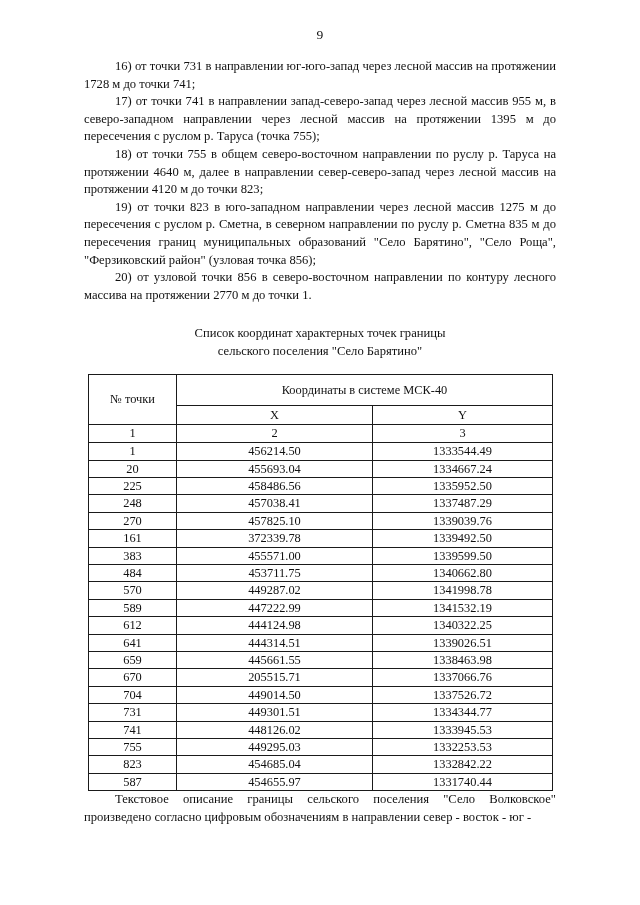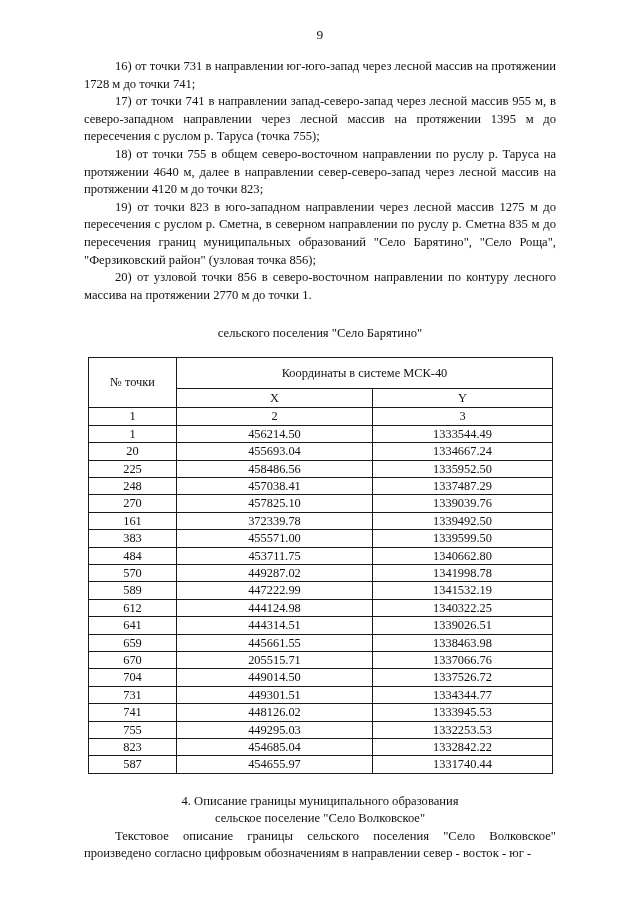--- a/index.html
+++ b/index.html
@@ -111,20 +111,21 @@
 
   <div class="content">
 
     <p class="body-par">16) от точки 731 в направлении юг-юго-запад через лесной массив на протяжении 1728 м до точки 741;</p>
     <p class="body-par">17) от точки 741 в направлении запад-северо-запад через лесной массив 955 м, в северо-западном направлении через лесной массив на протяжении 1395 м до пересечения с руслом р. Таруса (точка 755);</p>
     <p class="body-par">18) от точки 755 в общем северо-восточном направлении по руслу р. Таруса на протяжении 4640 м, далее в направлении север-северо-запад через лесной массив на протяжении 4120 м до точки 823;</p>
     <p class="body-par">19) от точки 823 в юго-западном направлении через лесной массив 1275 м до пересечения с руслом р. Сметна, в северном направлении по руслу р. Сметна 835 м до пересечения границ муниципальных образований "Село Барятино", "Село Роща", "Ферзиковский район" (узловая точка 856);</p>
     <p class="body-par">20) от узловой точки 856 в северо-восточном направлении по контуру лесного массива на протяжении 2770 м до точки 1.</p>
 
     <div class="doc-title">
+      <div>Список координат характерных точек границы</div>
       <div>сельского поселения "Село Барятино"</div>
     </div>
 
     <table class="coords">
       <colgroup>
         <col class="c-pt">
         <col class="c-x">
         <col class="c-y">
       </colgroup>
       <thead>
@@ -239,21 +240,17 @@
             <td>1332842.22</td>
           </tr>
           <tr>
             <td>587</td>
             <td>454655.97</td>
             <td>1331740.44</td>
           </tr>
         </tbody>
     </table>
 
-    <div class="section-head">
-      <div>4. Описание границы муниципального образования</div>
-      <div>сельское поселение "Село Волковское"</div>
-    </div>
 
     <p class="body-par closing">Текстовое описание границы сельского поселения "Село Волковское" произведено согласно цифровым обозначениям в направлении север - восток - юг -</p>
 
   </div>
 </div>
 
 </body></html>

